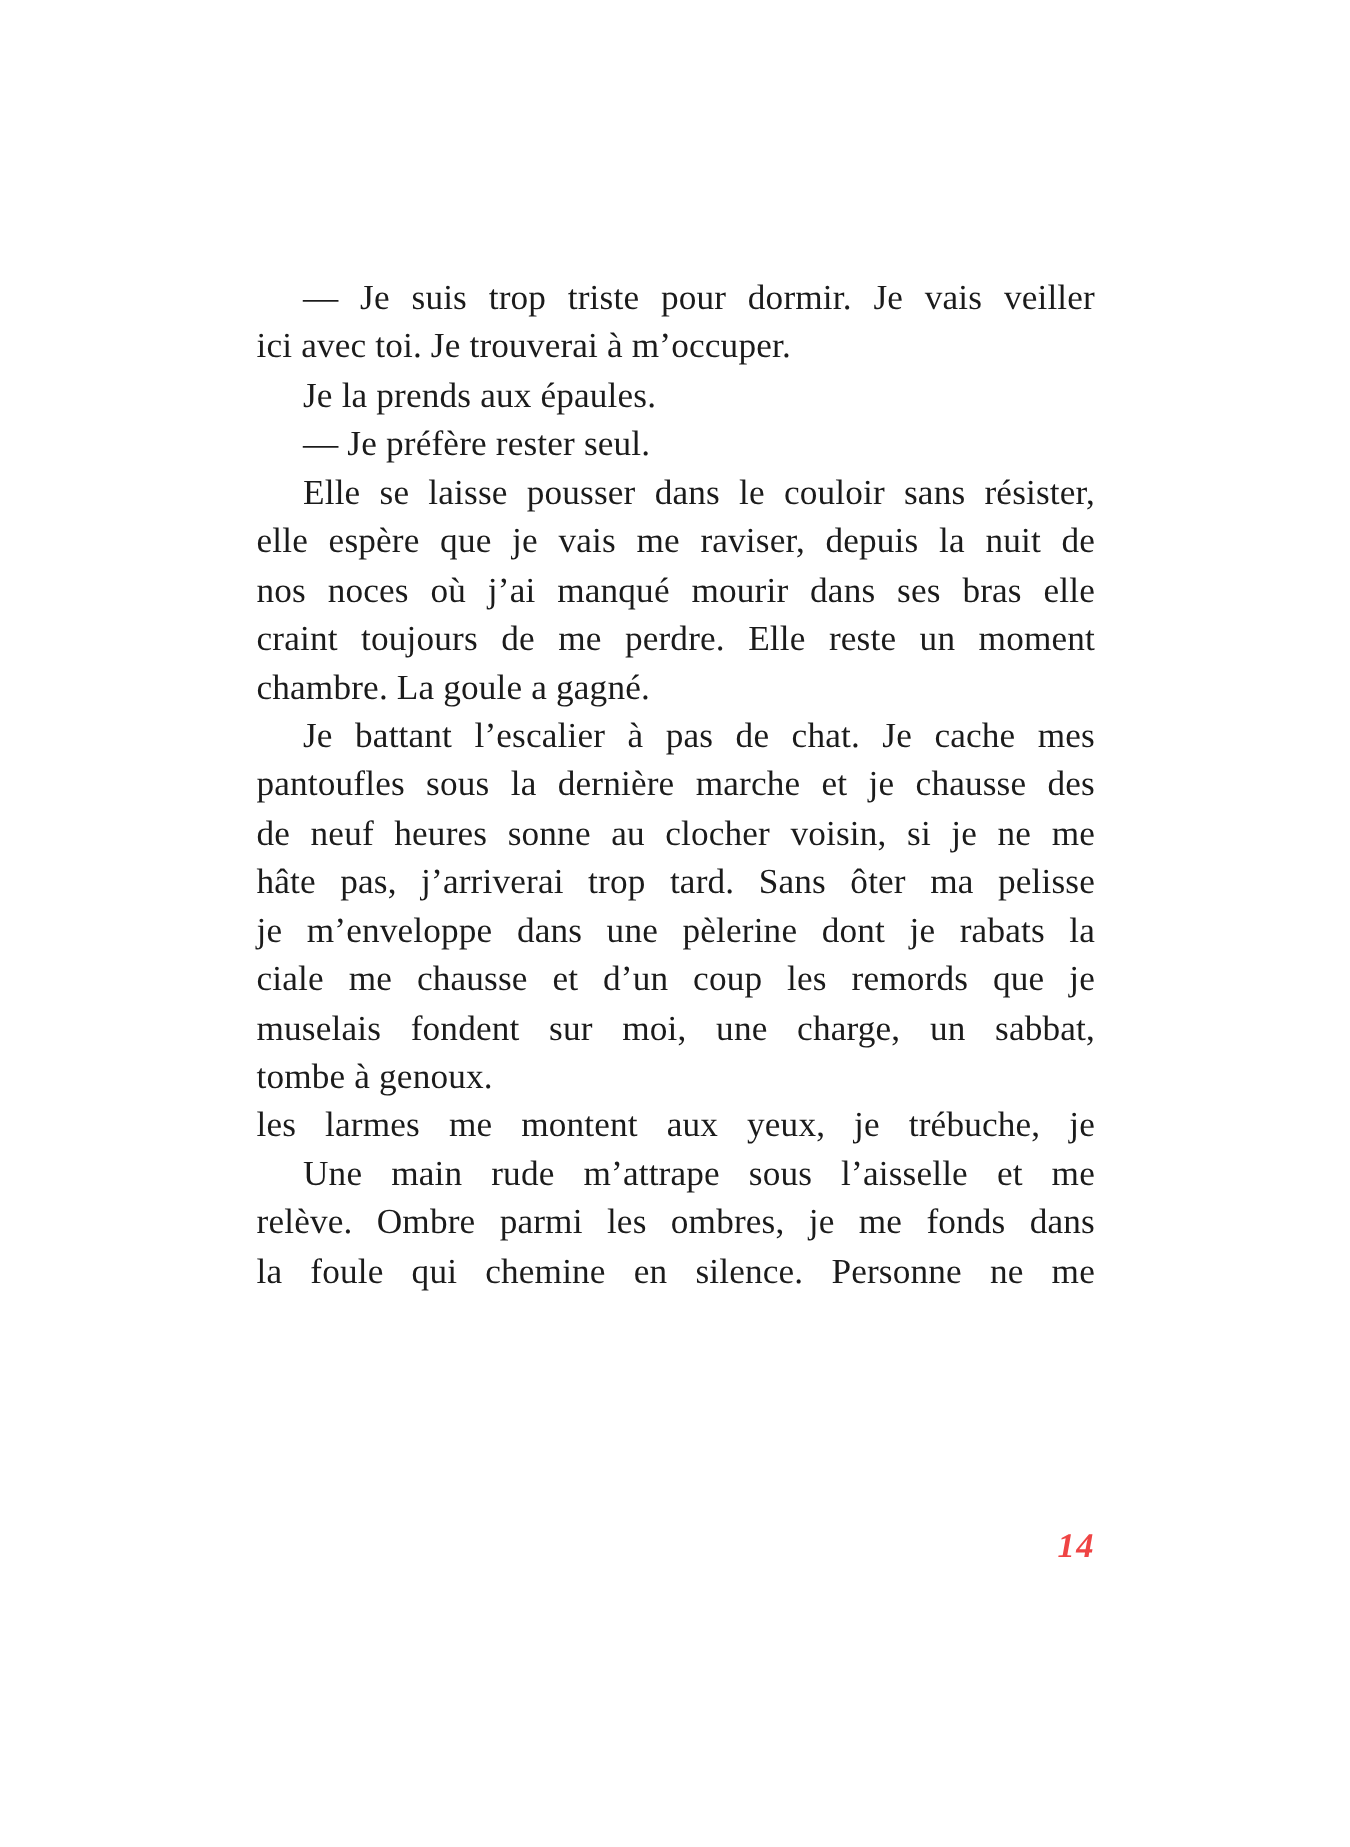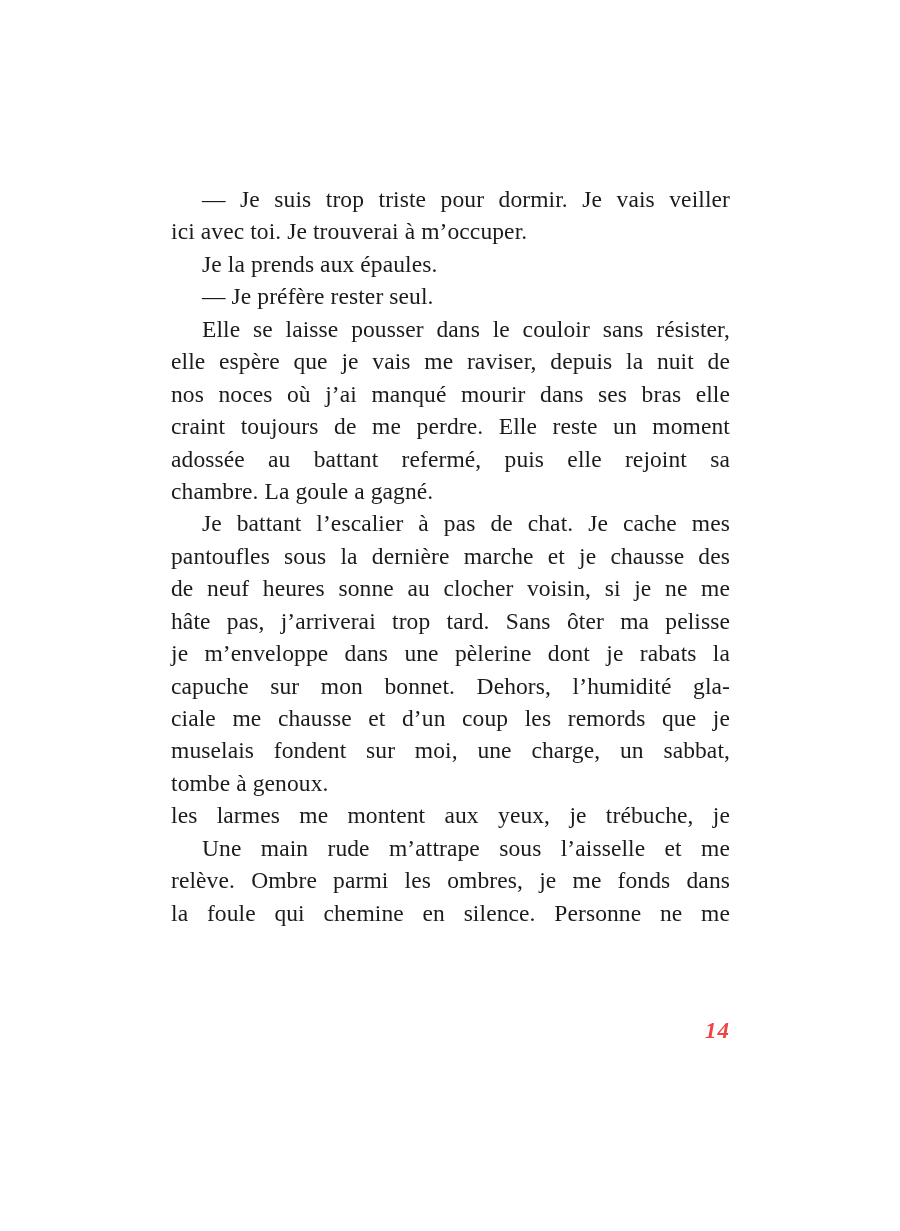--- a/index.html
+++ b/index.html
@@ -59,28 +59,26 @@
 <div class="book-page">
   <div class="text-block" id="text-block">
       <div class="line indent">— Je suis trop triste pour dormir. Je vais veiller</div>
       <div class="line flush">ici avec toi. Je trouverai à m’occuper.</div>
       <div class="line indent flush">Je la prends aux épaules.</div>
       <div class="line indent flush">— Je préfère rester seul.</div>
       <div class="line indent">Elle se laisse pousser dans le couloir sans résister,</div>
       <div class="line">elle espère que je vais me raviser, depuis la nuit de</div>
       <div class="line">nos noces où j’ai manqué mourir dans ses bras elle</div>
       <div class="line">craint toujours de me perdre. Elle reste un moment</div>
-      <div class="line">adossée au battant refermé, puis elle rejoint sa</div>
       <div class="line flush">chambre. La goule a gagné.</div>
       <div class="line indent">Je battant l’escalier à pas de chat. Je cache mes</div>
       <div class="line">pantoufles sous la dernière marche et je chausse des</div>
       <div class="line">de neuf heures sonne au clocher voisin, si je ne me</div>
       <div class="line">hâte pas, j’arriverai trop tard. Sans ôter ma pelisse</div>
       <div class="line">je m’enveloppe dans une pèlerine dont je rabats la</div>
-      <div class="line">capuche sur mon bonnet. Dehors, l’humidité gla-</div>
       <div class="line">ciale me chausse et d’un coup les remords que je</div>
       <div class="line">muselais fondent sur moi, une charge, un sabbat,</div>
       <div class="line flush">tombe à genoux.</div>
       <div class="line">les larmes me montent aux yeux, je trébuche, je</div>
       <div class="line indent">Une main rude m’attrape sous l’aisselle et me</div>
       <div class="line">relève. Ombre parmi les ombres, je me fonds dans</div>
       <div class="line">la foule qui chemine en silence. Personne ne me</div>
     </div>
   <div class="page-number">14</div>
 </div>

